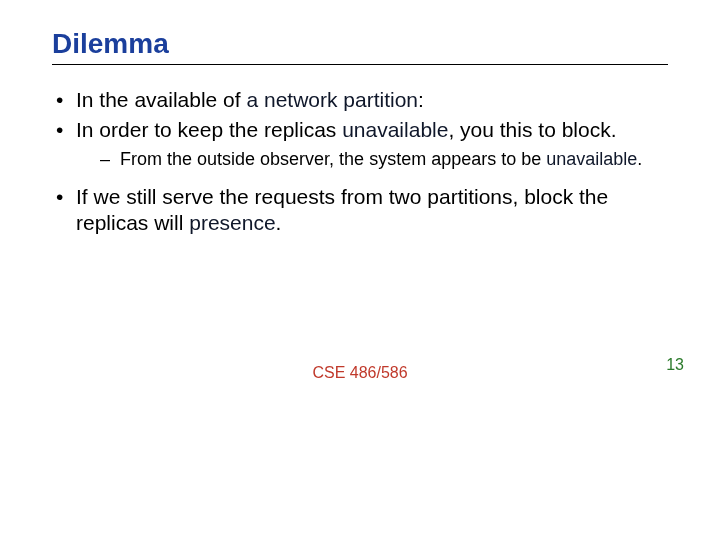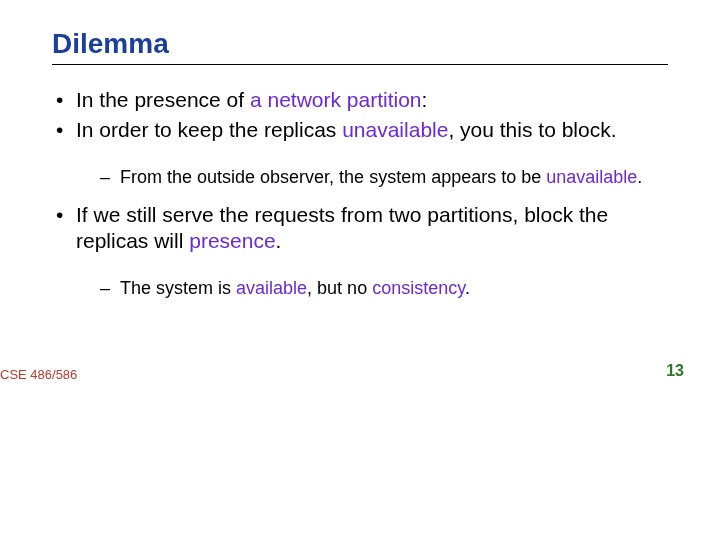--- a/index.html
+++ b/index.html
@@ -3,51 +3,46 @@
 <meta charset="utf-8">
 <style>
   * { margin: 0; padding: 0; box-sizing: border-box; }
   html, body { width: 720px; height: 540px; background: #fff; font-family: Arial, Helvetica, sans-serif; color: #000; }
   .slide { position: relative; width: 720px; height: 400px; padding: 28px 52px 0 52px; }
   .title { color: #1b3f9c; font-weight: bold; font-size: 28px; margin-bottom: 4px; }
   .title-rule { border: none; border-top: 1px solid #000; margin-bottom: 22px; }
   ul.top { list-style: none; padding-left: 0; }
   ul.top > li { position: relative; padding-left: 24px; font-size: 21px; line-height: 1.25; margin-bottom: 4px; }
   ul.top > li::before { content: "•"; position: absolute; left: 4px; top: 0; font-size: 21px; }
-  ul.sub { list-style: none; padding-left: 24px; margin-top: 22px; margin-bottom: 14px; }
+  ul.sub { list-style: none; padding-left: 24px; margin-top: 4px; margin-bottom: 14px; }
   ul.sub > li { position: relative; padding-left: 20px; font-size: 18px; line-height: 1.25; }
   ul.sub > li::before { content: "–"; position: absolute; left: 0; top: 0; }
-  .hl { color: #6d28d9; }
-  .footer-center { position: absolute; bottom: 18px; left: 0; width: 720px; text-align: left; color: #c0392b; font-size: 13px; }
-  .footer-right { position: absolute; bottom: 20px; right: 36px; color: #2a7a2a; font-size: 16px; font-weight: bold; }
+  .hl { color: #0f172a; }
+  .footer-center { position: absolute; bottom: 18px; left: 0; width: 720px; text-align: center; color: #c0392b; font-size: 16px; }
+  .footer-right { position: absolute; bottom: 26px; right: 36px; color: #2a7a2a; font-size: 16px; font-weight: normal; }
 </style>
 </head>
 <body>
 
 <div class="slide">
   <div class="title">Dilemma</div>
   <hr class="title-rule">
 
   <ul class="top">
     <li>
-      <span>In the presence of </span><span class="hl">a network partition</span><span>:</span>
+      <span>In the available of </span><span class="hl">a network partition</span><span>:</span>
     </li>
     <li>
       <span>In order to keep the replicas </span><span class="hl">unavailable</span><span>, you this to block.</span>
       <ul class="sub">
         <li>
           <span>From the outside observer, the system appears to be </span><span class="hl">unavailable</span><span>.</span>
         </li>
       </ul>
     </li>
     <li>
       <span>If we still serve the requests from two partitions, block the replicas will </span><span class="hl">presence</span><span>.</span>
-      <ul class="sub">
-        <li>
-          <span>The system is </span><span class="hl">available</span><span>, but no </span><span class="hl">consistency</span><span>.</span>
-        </li>
-      </ul>
     </li>
   </ul>
 
   <div class="footer-center">CSE 486/586</div>
   <div class="footer-right">13</div>
 </div>
 
 </body></html>

